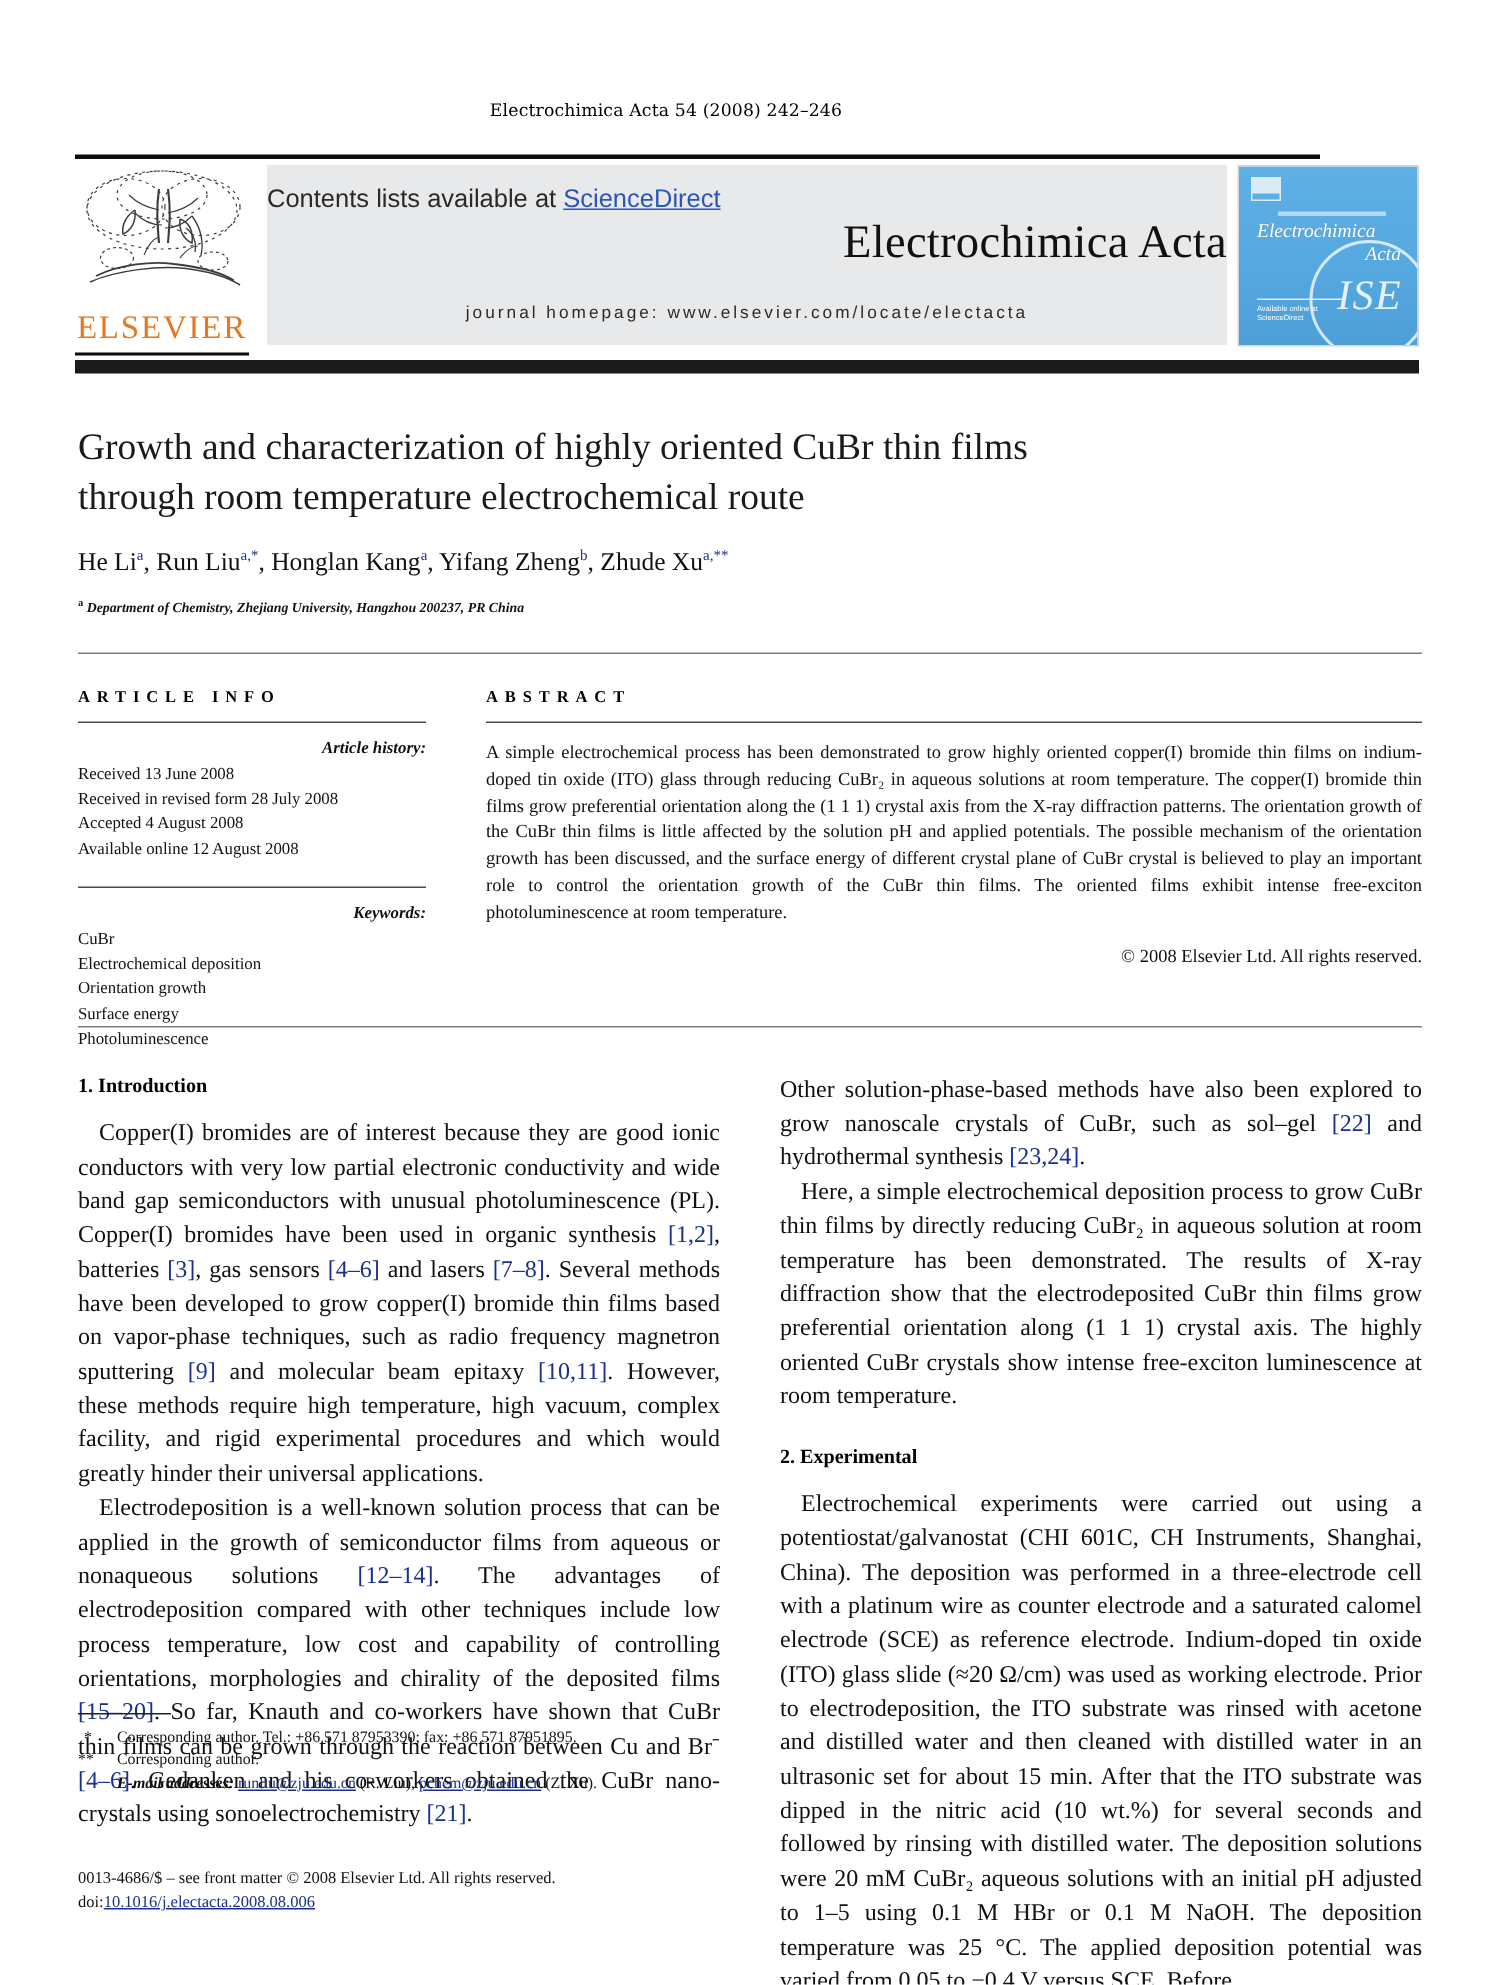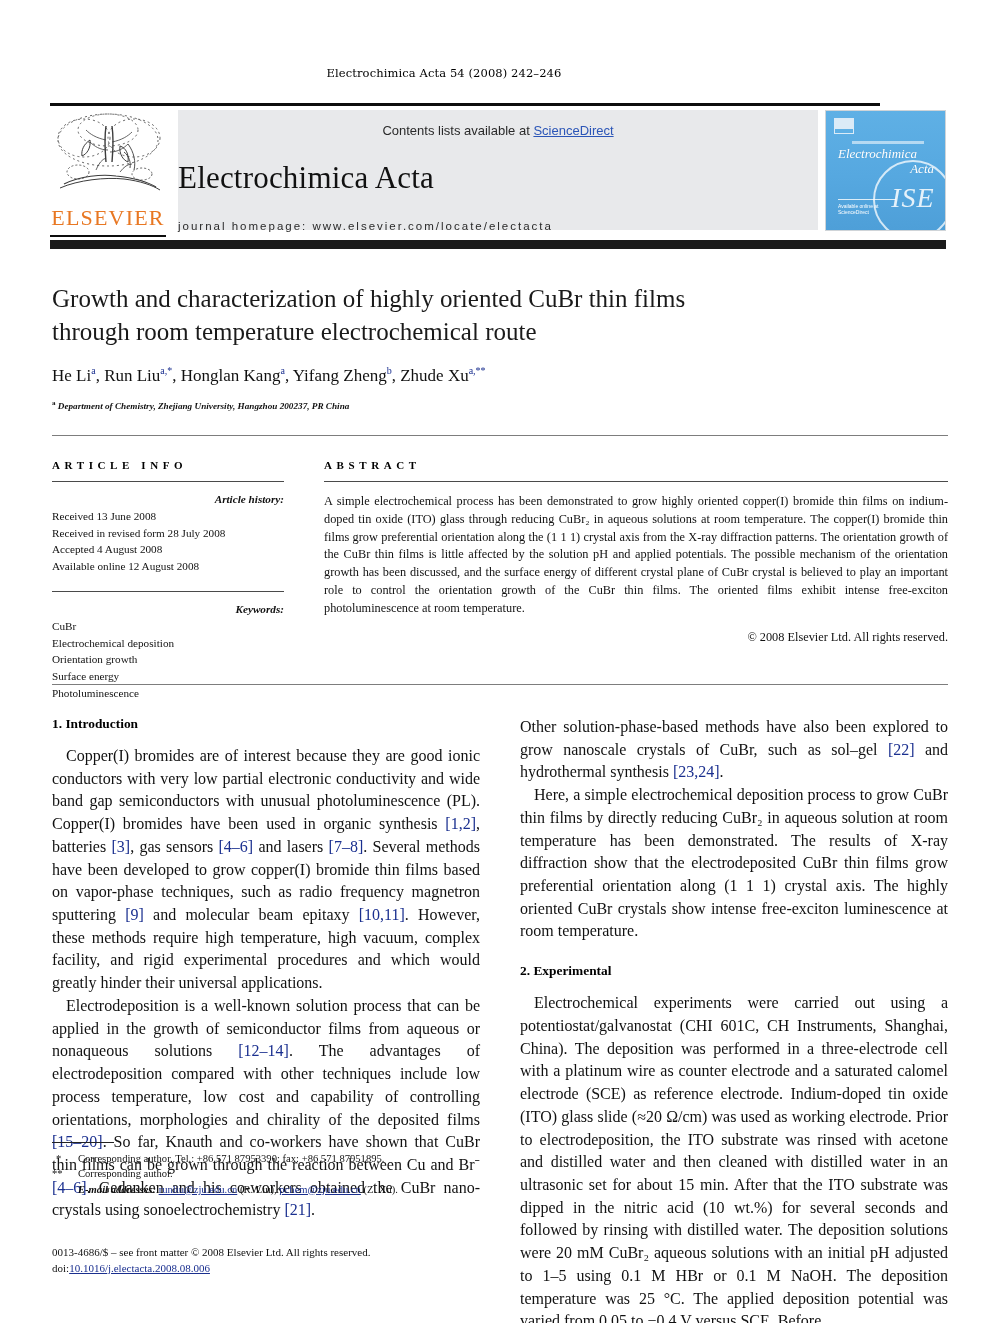--- a/index.html
+++ b/index.html
@@ -76,39 +76,40 @@
     margin-top: 4px;
   }
   .journal-band {
     position: absolute;
     left: 128px; top: 4px;
     width: 640px;
     height: 120px;
     background: #e8e9eb;
   }
   .contents-line {
-    text-align: center;
+    text-align: left;
     font-family: "Liberation Sans", sans-serif;
-    font-size: 13px;
+    font-size: 17px;
     color: #2a2a2a;
     padding-top: 13px;
   }
   .sciencedirect-link {
     color: #2b55b7;
     font-family: "Liberation Sans", sans-serif;
   }
   .journal-title {
-    text-align: left;
+    text-align: right;
     font-family: "Liberation Serif", serif;
     font-size: 31px;
     color: #111;
-    margin-top: 22px;
+    margin-top: 0;
     letter-spacing: 0.2px;
   }
   .homepage-line {
+    text-align: center;
     font-family: "Liberation Sans", sans-serif;
     font-size: 11.5px;
     color: #2a2a2a;
     letter-spacing: 2.0px;
     margin-top: 24px;
   }
   .cover-thumb {
     position: absolute;
     left: 775px; top: 4px;
     width: 121px;

